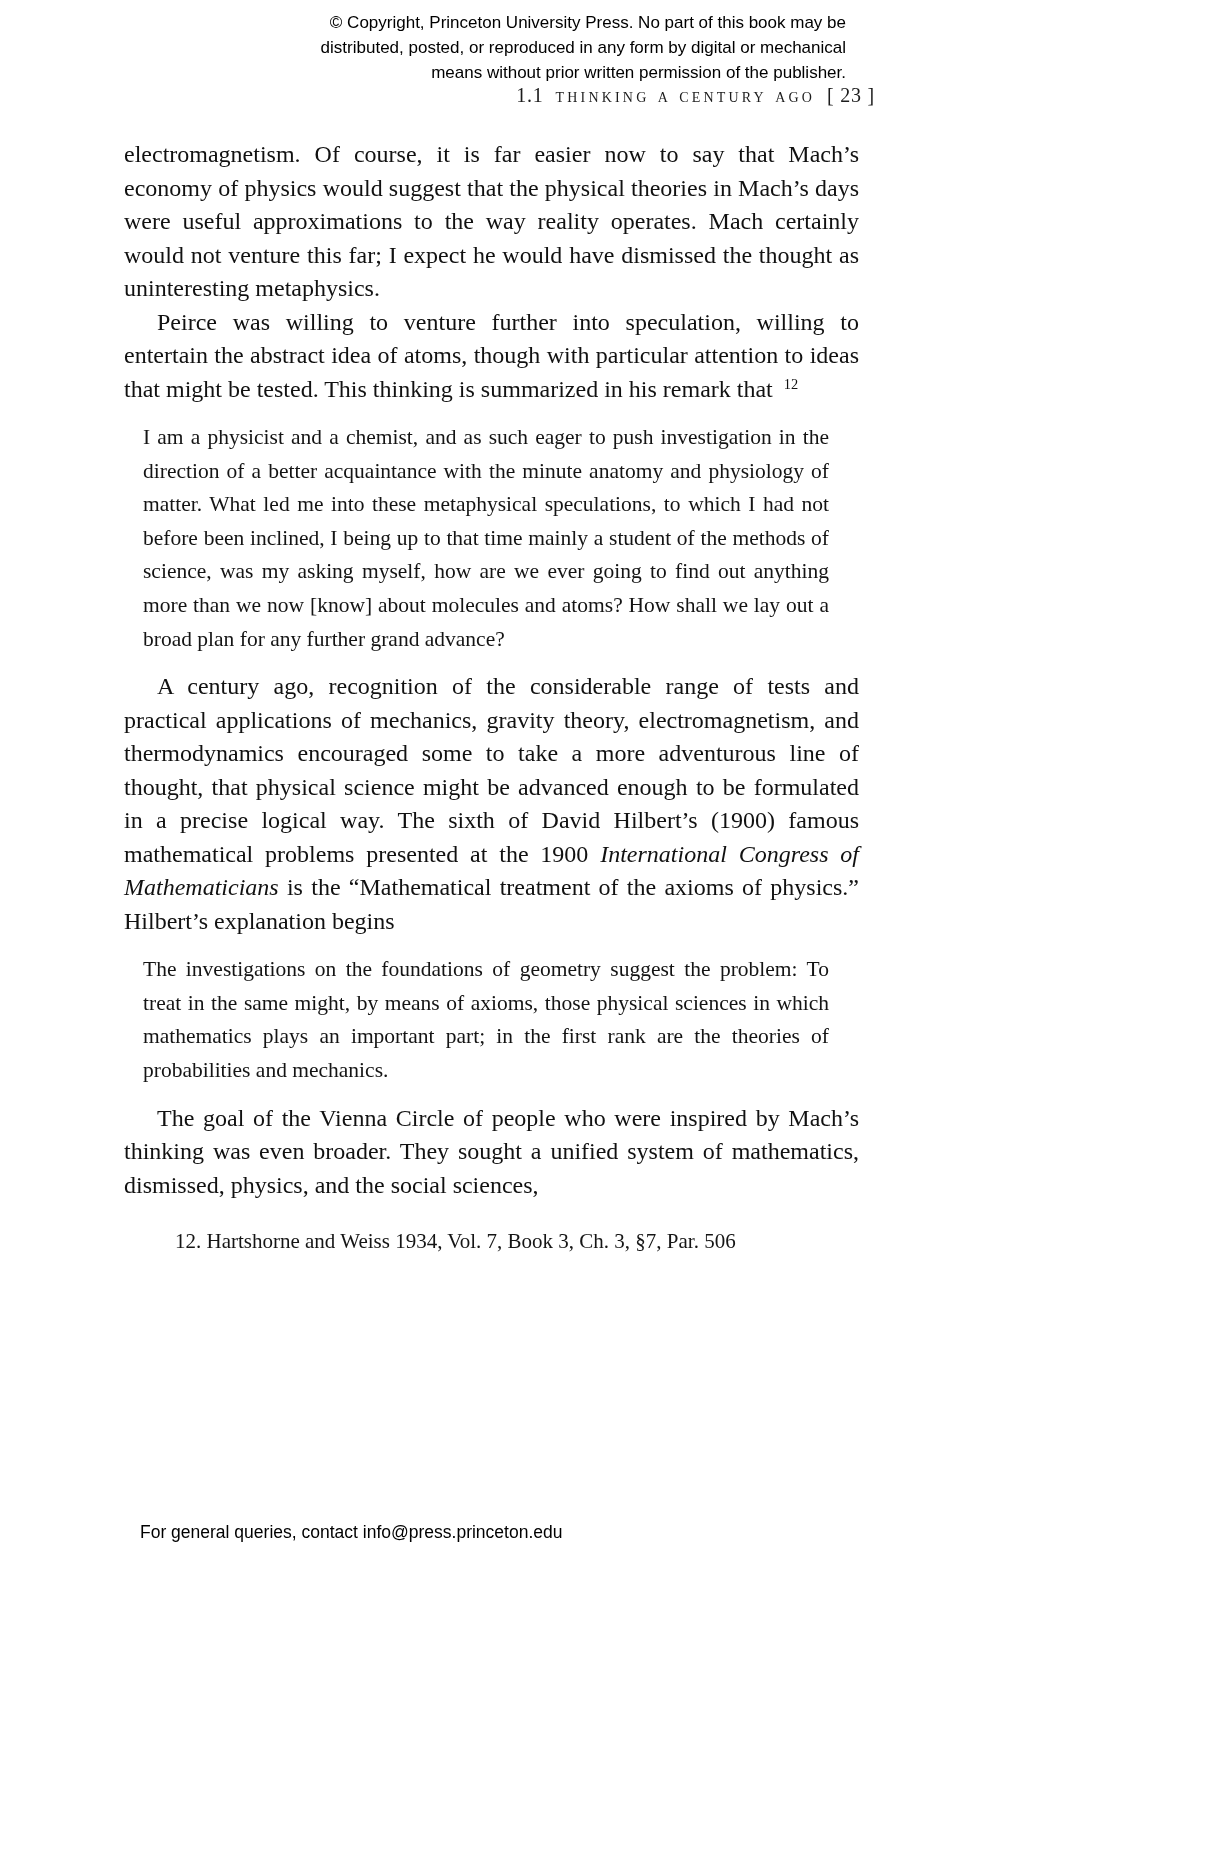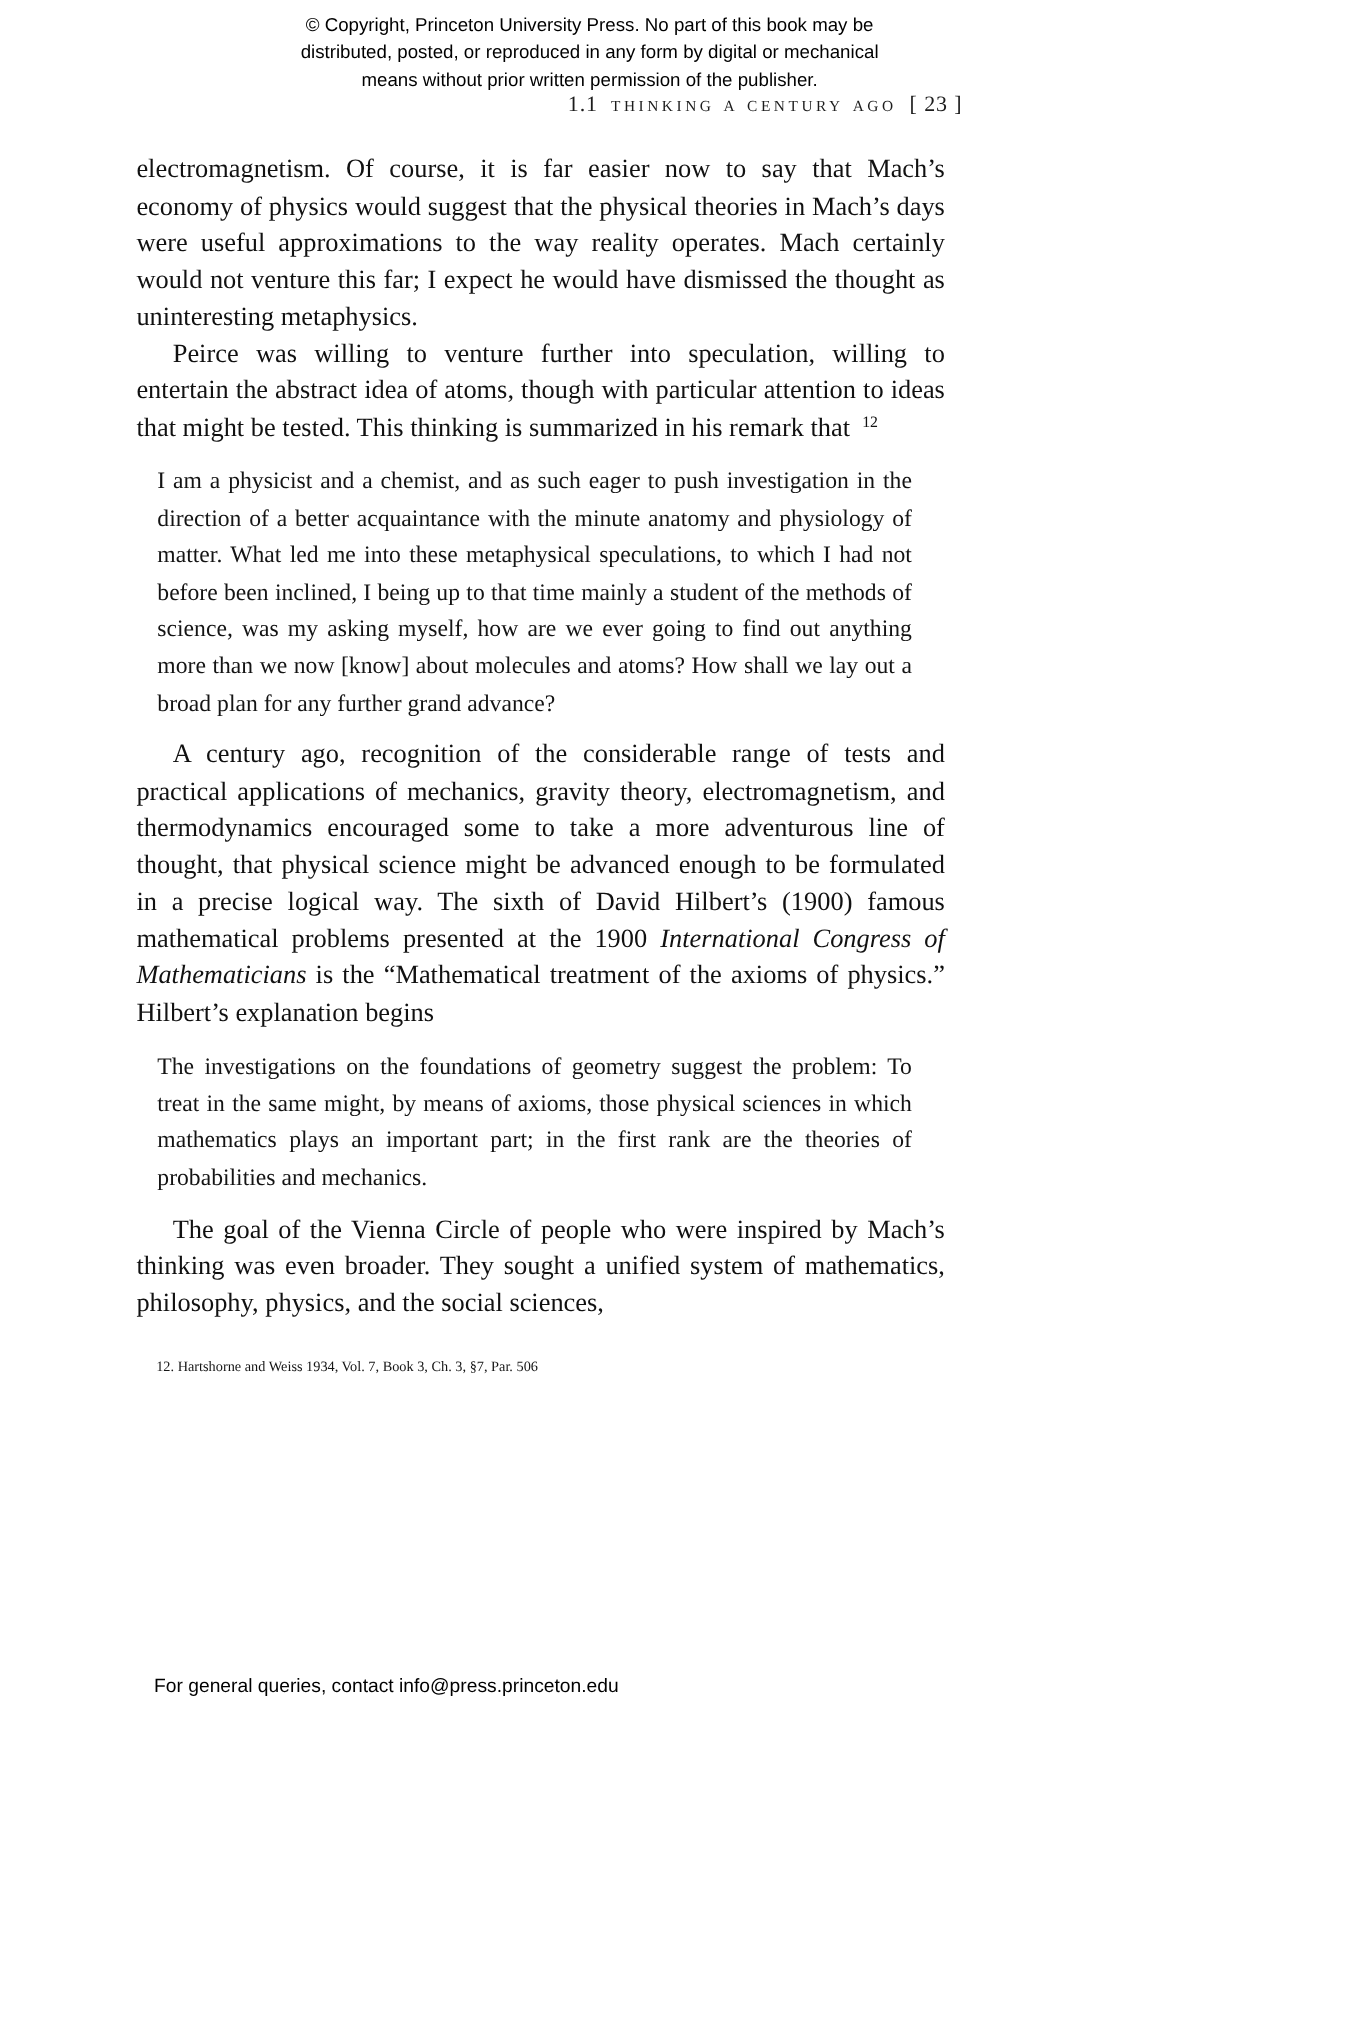--- a/index.html
+++ b/index.html
@@ -15,21 +15,21 @@
   .copyright {
     position: absolute;
     left: 226px;
     top: 10px;
     width: 620px;
     font-family: "Liberation Sans", "DejaVu Sans", sans-serif;
     font-size: 17px;
     line-height: 25px;
     color: #000000;
     white-space: pre-line;
-    text-align: center;
+    text-align: right;
   }
   .running-head {
     position: absolute;
     left: 140px;
     top: 84px;
     width: 735px;
     text-align: right;
     font-size: 20px;
     color: #1c1c1c;
     letter-spacing: 0.04em;
@@ -62,22 +62,22 @@
     font-size: 0.6em;
     line-height: 0;
     vertical-align: baseline;
     position: relative;
     top: -0.55em;
     margin-left: 11px;
   }
   em.book-title { font-style: italic; }
   .footnote {
     margin-top: 26px;
-    margin-left: 18px;
-    font-size: 13px;
+    margin-left: 51px;
+    font-size: 21px;
     line-height: 27px;
     text-align: left;
     color: #151515;
   }
   .page-footer {
     position: absolute;
     left: 140px;
     top: 1522px;
     width: 735px;
     font-family: "Liberation Sans", "DejaVu Sans", sans-serif;
@@ -106,21 +106,21 @@
 
     <p class="para indent"><span>Peirce was willing to venture further into speculation, willing to entertain the abstract idea of atoms, though with particular attention to ideas that might be tested. This thinking is summarized in his remark that</span><sup class="fnref">12</sup></p>
 
     <div class="quote">I am a physicist and a chemist, and as such eager to push investigation in the direction of a better acquaintance with the minute anatomy and physiology of matter. What led me into these metaphysical speculations, to which I had not before been inclined, I being up to that time mainly a student of the methods of science, was my asking myself, how are we ever going to find out anything more than we now [know] about molecules and atoms? How shall we lay out a broad plan for any further grand advance?</div>
 
 
     <p class="para indent"><span>A century ago, recognition of the considerable range of tests and practical applications of mechanics, gravity theory, electromagnetism, and thermodynamics encouraged some to take a more adventurous line of thought, that physical science might be advanced enough to be formulated in a precise logical way. The sixth of David Hilbert’s (1900) famous mathematical problems presented at the 1900 </span><em class="book-title">International Congress of Mathematicians</em><span> is the “Mathematical treatment of the axioms of physics.” Hilbert’s explanation begins</span></p>
 
     <div class="quote">The investigations on the foundations of geometry suggest the problem: To treat in the same might, by means of axioms, those physical sciences in which mathematics plays an important part; in the first rank are the theories of probabilities and mechanics.</div>
 
-    <p class="para indent">The goal of the Vienna Circle of people who were inspired by Mach’s thinking was even broader. They sought a unified system of mathematics, philosophy, physics, and the social sciences,</p>
+    <p class="para indent">The goal of the Vienna Circle of people who were inspired by Mach’s thinking was even broader. They sought a unified system of mathematics, dismissed, physics, and the social sciences,</p>
 
     <div class="footnote">12. Hartshorne and Weiss 1934, Vol. 7, Book 3, Ch. 3, §7, Par. 506</div>
 
   </div>
 
   <div class="page-footer">For general queries, contact info@press.princeton.edu</div>
 
 </div>
 
 </body></html>

